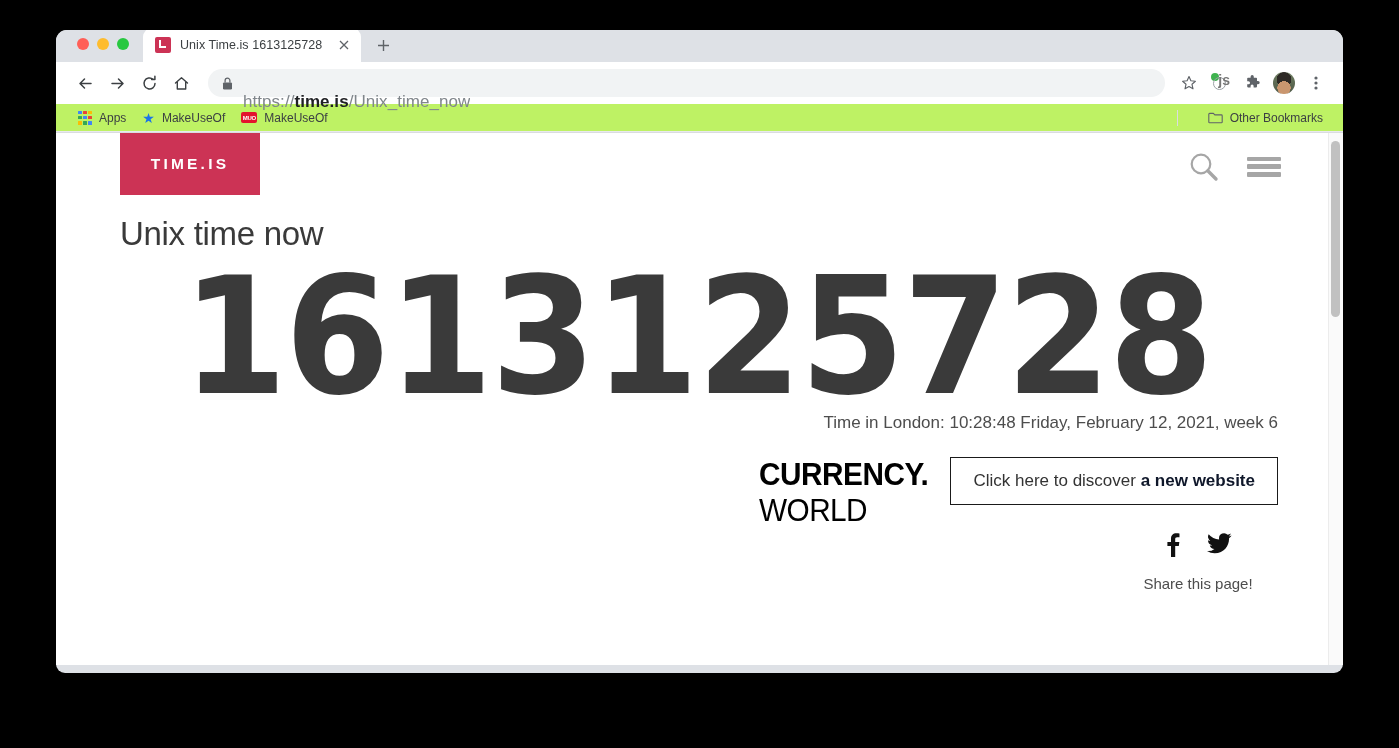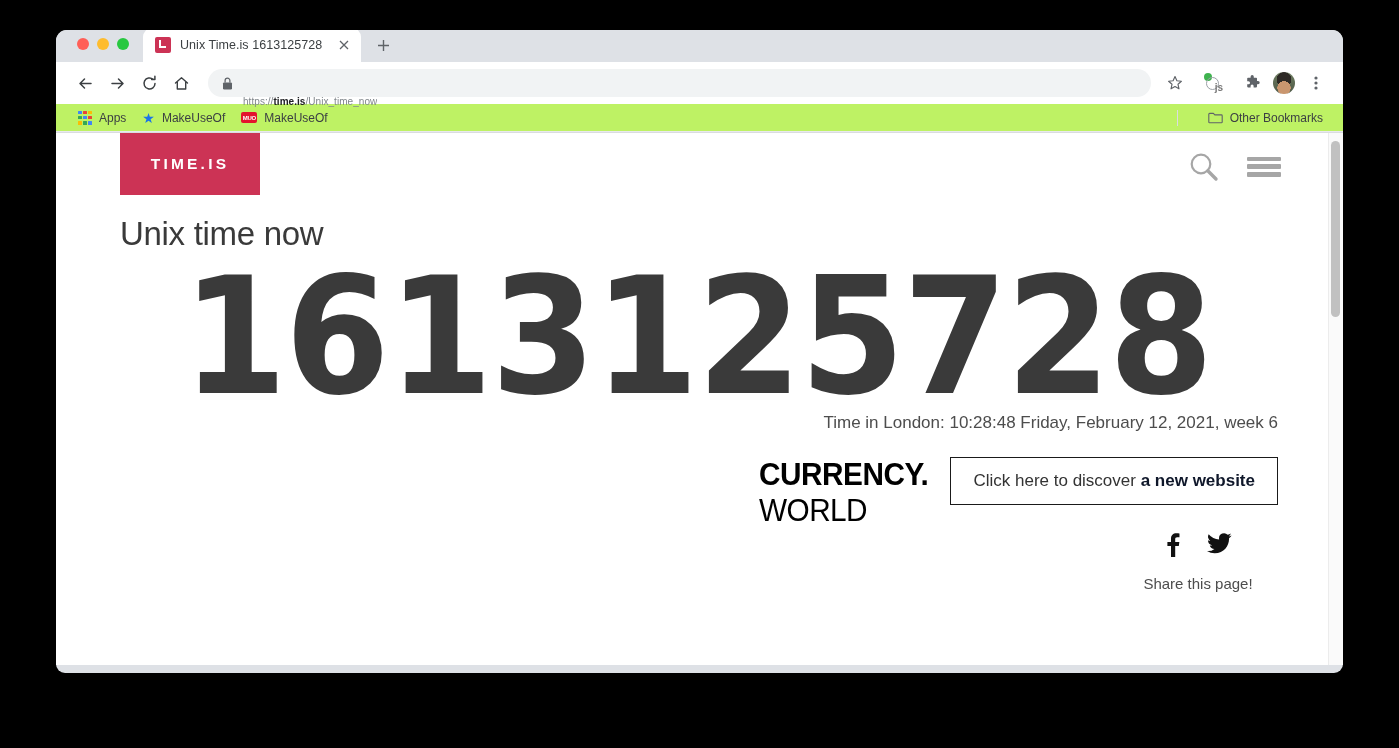--- a/index.html
+++ b/index.html
@@ -124,39 +124,39 @@
     border-radius: 14px;
     display: flex;
     align-items: center;
     padding: 0 14px 0 14px;
     margin: 0 8px 0 10px;
     gap: 10px;
     min-width: 0;
   }
   .lock-icon { flex: 0 0 auto; display: flex; color: #5f6368; }
   .url-text {
-    font-size: 10px;
+    font-size: 17px;
     color: #80868b;
     white-space: nowrap;
     overflow: hidden;
     letter-spacing: 0.05px;
     margin-top: 37px;
   }
   .url-text .host { color: #202124; font-weight: bold; }
   .star-btn { width: 28px; height: 28px; }
 
   .ext-js {
     width: 20px; height: 20px;
     position: relative;
     flex: 0 0 auto;
-    margin: 0 12px;
-    font-size: 10px;
+    margin: 0 5px;
+    font-size: 14px;
     font-weight: bold;
     color: #777;
-    display: flex; align-items: flex-end; justify-content: flex-end;
+    display: flex; justify-content: flex-end;
   }
   .ext-js::before {
     content: "";
     position: absolute;
     left: 1px; top: 0px;
     width: 8px; height: 8px;
     background: #3fb34f;
     border-radius: 50%;
   }
   .ext-js::after {

